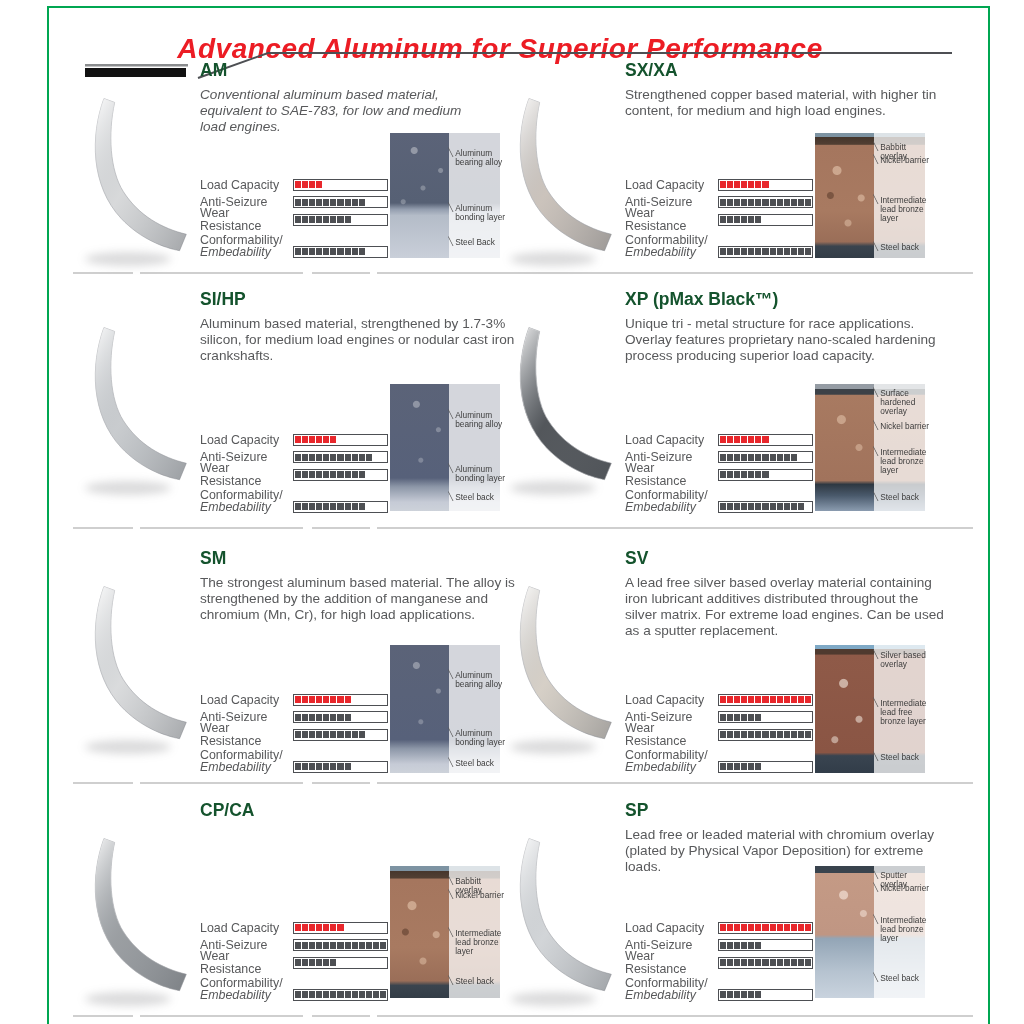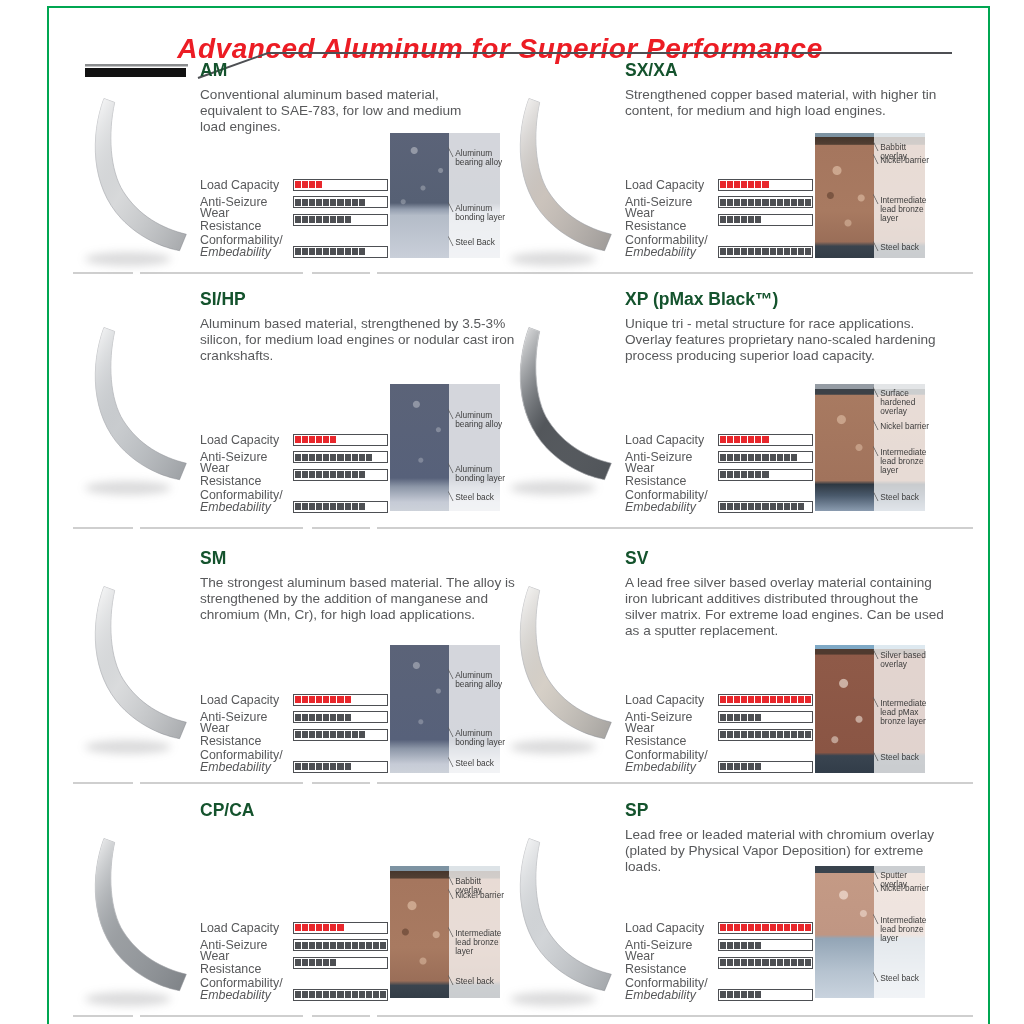--- a/index.html
+++ b/index.html
@@ -16,21 +16,21 @@
   .divider i{position:absolute;top:0;height:1.5px;background:#cfcfcf;display:block;}
 
   
   .sec{position:absolute;width:428px;height:230px;}
   .col1{left:75px}.col2{left:500px}
   .row1{top:60px}.row2{top:289px}.row3{top:548px}.row4{top:800px}
 
   .sec-title{position:absolute;left:125px;top:0;margin:0;font-size:17.5px;font-weight:bold;color:#14532d;}
   .sec-desc{position:absolute;left:125px;top:27px;margin:0;width:326px;
         font-size:13.6px;line-height:1.17;color:#58595b;}
-  .row1.col1 .sec-desc{width:286px;}
+  .row1.col1 .sec-desc{width:286px;font-style:italic;}
 
   .shell{position:absolute;left:-4px;top:30px;width:126px;height:178px;}
   .shell svg{width:100%;height:100%;}
   .shell-shadow{position:absolute;left:14px;bottom:2px;width:86px;height:14px;border-radius:50%;
         background:rgba(90,90,95,.22);filter:blur(4px);}
 
   .ratings{position:absolute;left:125px;width:290px;}
   .row1 .ratings{top:116px}.row2 .ratings{top:142px}.row3 .ratings{top:143px}.row4 .ratings{top:119px}
   .r-row{display:flex;align-items:center;height:17.5px;}
   .r-row.last{align-items:flex-end;height:auto;margin-top:5px;}
@@ -330,21 +330,21 @@
             <stop offset="0" stop-color="#ffffff" stop-opacity="0.9"></stop>
             <stop offset="0.45" stop-color="#9aa0a6" stop-opacity="0.22"></stop>
             <stop offset="1" stop-color="#5f646a" stop-opacity="0.5"></stop>
           </linearGradient>
         </defs>
         <path class="shell-body" d="M34,6 C20,44 20,96 52,130 C72,151 96,160 112,163 L119,146 C94,140 70,127 54,102 C40,80 38,42 45,10 Z" stroke="#b5b7ba" stroke-width="0.8" fill="#d6d8da"></path>
         <path d="M34,6 C20,44 20,96 52,130 C72,151 96,160 112,163 L119,146 C94,140 70,127 54,102 C40,80 38,42 45,10 Z" fill="url(#shellShade)"></path>
       </svg>
     </div>
     <h2 class="sec-title">SI/HP</h2>
-    <p class="sec-desc">Aluminum based material, strengthened by 3.5-3% silicon, for medium load engines or nodular cast iron crankshafts.</p>
+    <p class="sec-desc">Aluminum based material, strengthened by 1.7-3% silicon, for medium load engines or nodular cast iron crankshafts.</p>
     <div class="ratings">
           <div class="r-row">
             <span class="r-label">Load Capacity</span>
             <div class="r-bar">
               <span class="seg" style="background-color: rgb(232, 39, 44);"></span>
               <span class="seg" style="background-color: rgb(232, 39, 44);"></span>
               <span class="seg" style="background-color: rgb(232, 39, 44);"></span>
               <span class="seg" style="background-color: rgb(232, 39, 44);"></span>
               <span class="seg" style="background-color: rgb(232, 39, 44);"></span>
               <span class="seg" style="background-color: rgb(232, 39, 44);"></span>
@@ -707,21 +707,21 @@
               <span class="seg"></span>
               <span class="seg"></span>
               <span class="seg"></span>
             </div>
           </div>
         </div>
     <div class="xsec p-sv">
       <div class="photo"></div>
       <div class="fade"></div>
     <span class="layer" style="top: 5%;">Silver based overlay</span>
-          <span class="layer" style="top: 42%;">Intermediate lead pMax bronze layer</span>
+          <span class="layer" style="top: 42%;">Intermediate lead free bronze layer</span>
           <span class="layer" style="top: 84%;">Steel back</span>
         </div>
   </section>
       <section class="sec row4 col1">
     <div class="shell">
       <div class="shell-shadow"></div>
       <svg viewBox="0 0 130 178">
         <defs>
           <linearGradient id="shellShade" x1="0" y1="0" x2="1" y2="1">
             <stop offset="0" stop-color="#ffffff" stop-opacity="0.9"></stop>

